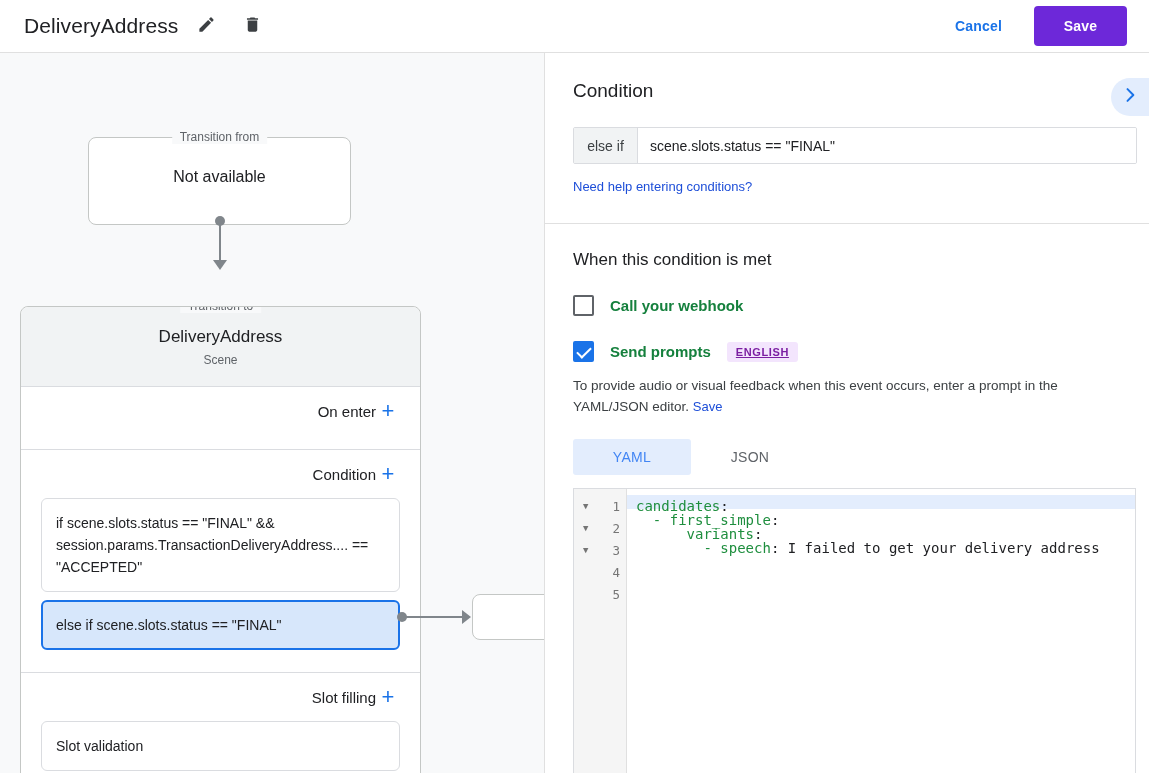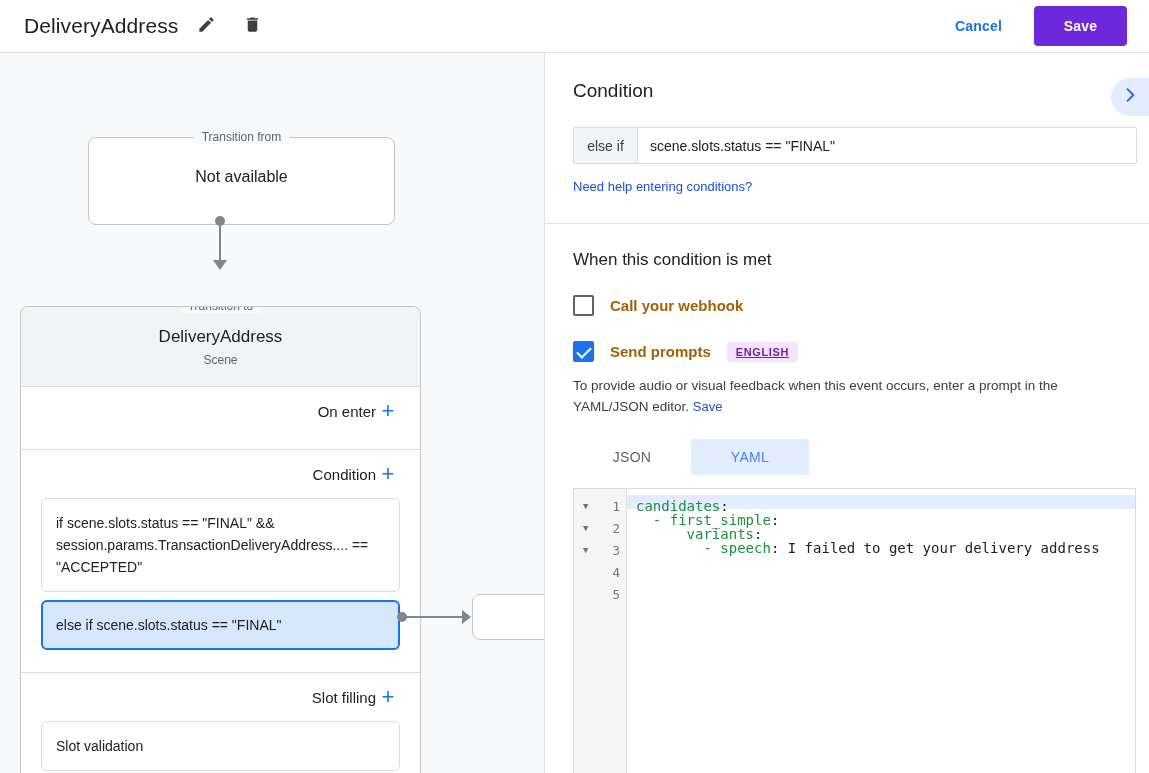--- a/index.html
+++ b/index.html
@@ -54,21 +54,21 @@
     position: absolute; border: 1px solid #c4c7c5; border-radius: 8px;
     background: #fff;
   }
   .fs-legend {
     position: absolute; top: -8px; left: 50%; transform: translateX(-50%);
     background: #f8f9fa; padding: 0 8px; font-size: 12px; color: #5f6368;
     white-space: nowrap;
   }
 
   .node-from {
-    left: 88px; top: 84px; width: 307px; height: 88px;
+    left: 88px; top: 84px; width: 263px; height: 88px;
   }
   .node-from-label {
     position: absolute; left: 0; right: 0; top: 30px; text-align: center;
     font-size: 16px; color: #202124;
   }
 
   .node-to {
     left: 20px; top: 253px; width: 401px; height: 600px;
     background: #fff; overflow: hidden;
   }
@@ -180,21 +180,21 @@
     background: #fff; cursor: pointer; flex: none;
   }
   .cbox.checked {
     background: #1a73e8; border-color: #1a73e8; position: relative;
   }
   .cbox.checked::after {
     content: ""; position: absolute; left: 5px; top: 1px;
     width: 6px; height: 12px; border: solid #fff;
     border-width: 0 2.4px 2.4px 0; transform: rotate(45deg);
   }
-  .check-label { margin-left: 16px; font-size: 15px; color: #a16207; font-weight: bold; }
+  .check-label { margin-left: 16px; font-size: 15px; color: #15803d; font-weight: bold; }
   .lang-badge {
     margin-left: 16px; background: #f3e5fd; color: #7b1fa2; font-size: 11px;
     font-weight: bold; letter-spacing: .6px; padding: 4px 9px; border-radius: 3px; text-decoration: underline;
   }
   .hint {
     margin-top: 13px; font-size: 13.5px; color: #3c4043; line-height: 21px;
     width: 556px;
   }
 
   .tabs { display: flex; margin-top: 22px; }
@@ -353,22 +353,22 @@
         <div class="check-label">Send prompts</div>
         <div class="lang-badge">ENGLISH</div>
       </div>
 
       <div class="hint">
         <span>To provide audio or visual feedback when this event occurs, enter a prompt in the YAML/JSON editor.</span>
         <a class="link">Save</a>
       </div>
 
       <div class="tabs">
+        <div class="tab active">YAML</div>
         <div class="tab">JSON</div>
-        <div class="tab active">YAML</div>
       </div>
 
       <div class="editor">
         <div class="gutter">
           <div class="gline">
               <span class="fold">▼</span>
               <span class="gnum">1</span>
             </div>
           <div class="gline">
               <span class="fold">▼</span>

